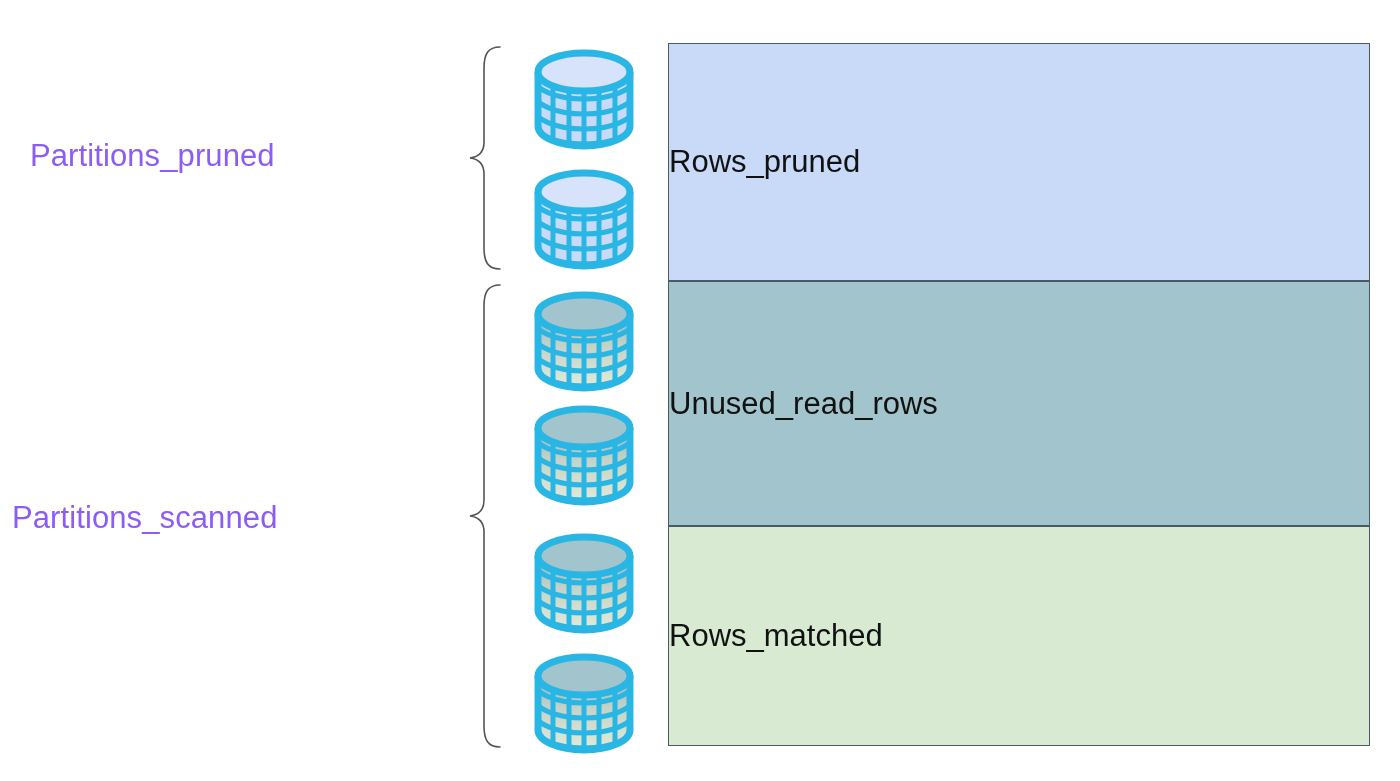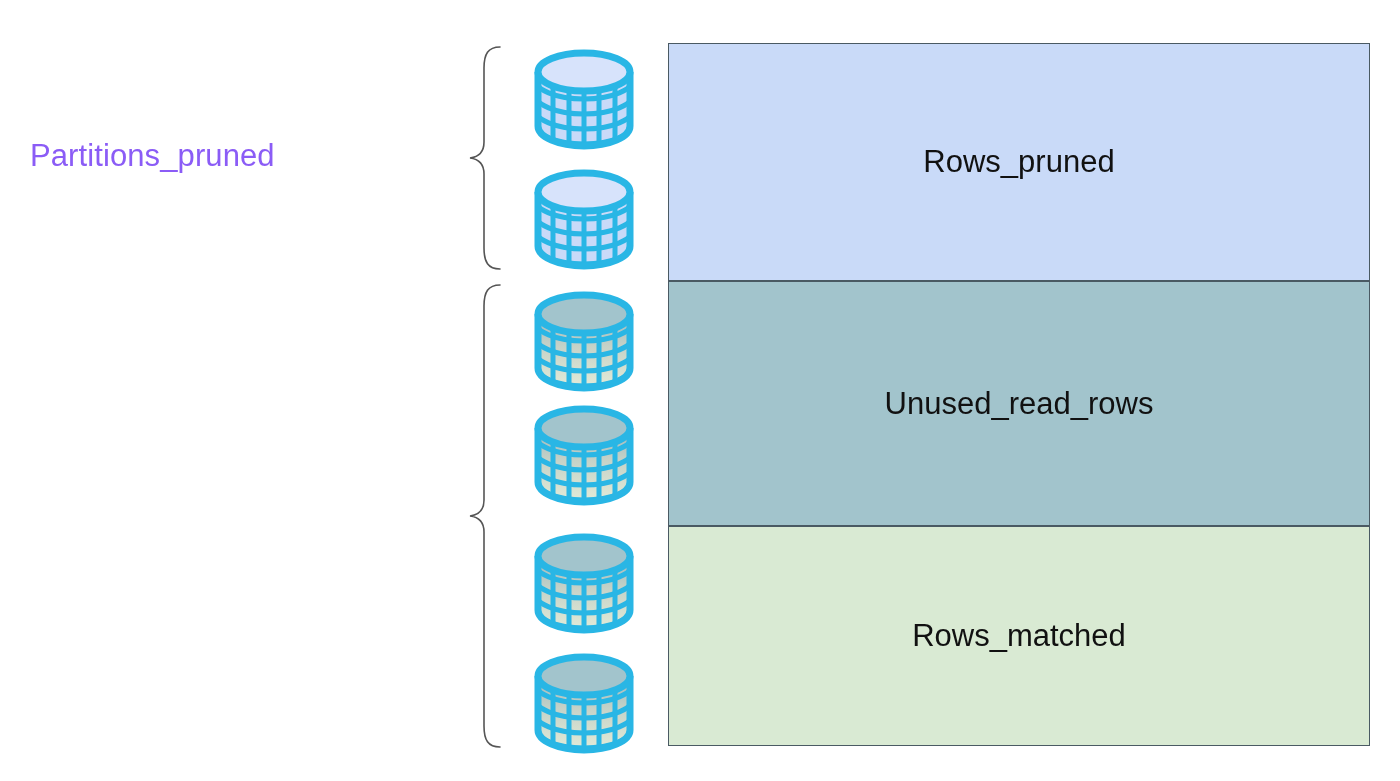--- a/index.html
+++ b/index.html
@@ -75,21 +75,20 @@
     width: 702px;
     height: 703px;
   }
   .row-block {
     position: absolute;
     left: 0;
     width: 100%;
     box-sizing: border-box;
     display: flex;
     align-items: center;
-    justify-content: center;
     border: 1.6px solid #4a5a63;
     font-size: 31px;
     color: #111111;
     font-family: "Liberation Sans", sans-serif;
     white-space: nowrap;
   }
   #block-rows-pruned {
     top: 0;
     height: 238px;
   }
@@ -105,20 +104,21 @@
     pointer-events: none;
   }
 </style>
 </head>
 <body>
 
 <div id="canvas">
 
   <div class="group-label" id="label-pruned">Partitions_pruned</div>
 
+  <div class="group-label" id="label-scanned">Partitions_scanned</div>
 
   <svg class="brace-svg" id="brace-pruned" viewBox="0 0 52 228">
     <path class="brace-path" d="M 48 3
              C 36 3, 32 10, 32 24
              L 32 98
              C 32 109, 26 113, 18 114
              C 26 115, 32 119, 32 130
              L 32 204
              C 32 218, 36 225, 48 225"></path>
   </svg>

